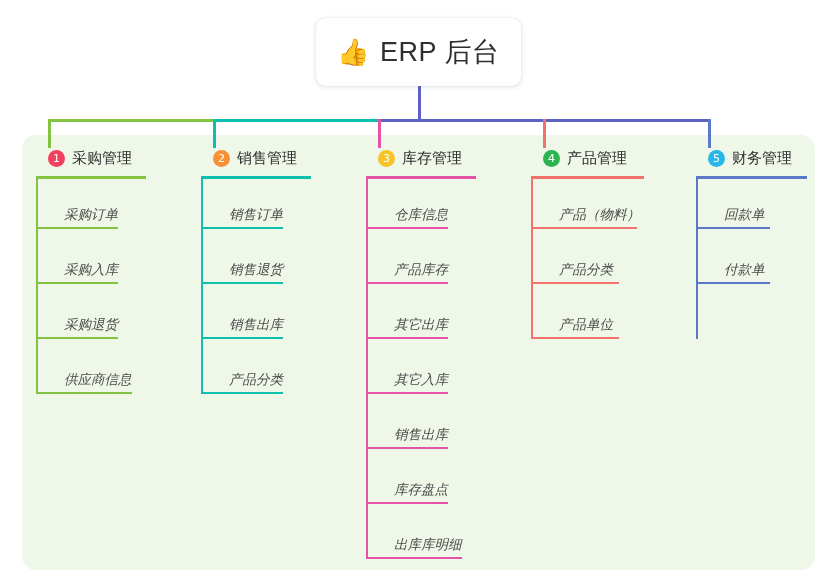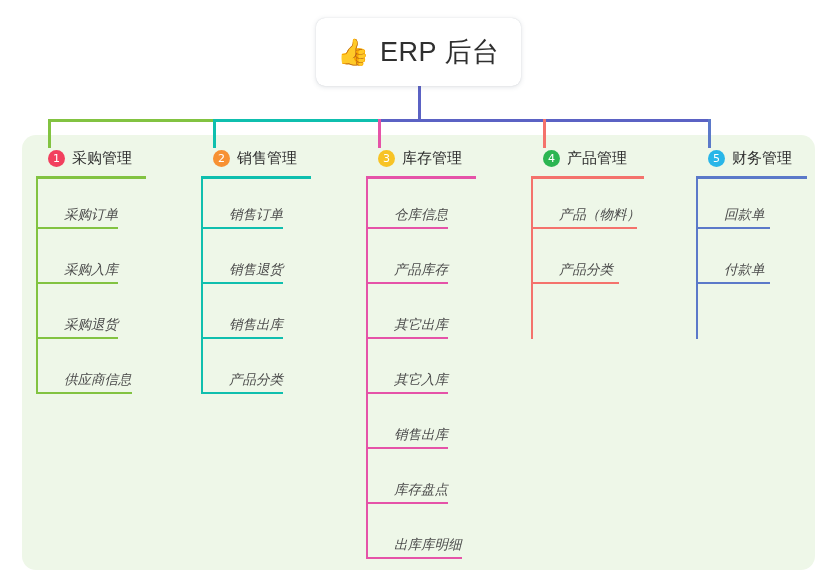--- a/index.html
+++ b/index.html
@@ -264,20 +264,24 @@
         <div class="leaves">
           <div class="spine" style="background: rgb(244, 114, 108); height: 160px;"></div>
           <div class="leaf">
             <span class="leaf-label">产品（物料）</span>
             <div class="leaf-rule" style="width: 104px; background: rgb(244, 114, 108);"></div>
           </div>
           <div class="leaf">
             <span class="leaf-label">产品分类</span>
             <div class="leaf-rule" style="width: 86px; background: rgb(244, 114, 108);"></div>
           </div>
+          <div class="leaf">
+            <span class="leaf-label">产品单位</span>
+            <div class="leaf-rule" style="width: 86px; background: rgb(244, 114, 108);"></div>
+          </div>
         </div>
       </div>
       <div class="column" style="left: 696px; width: 140px;">
         <div class="col-head">
           <span class="badge" style="background: rgb(41, 182, 232);">5</span>
           <span class="col-title">财务管理</span>
         </div>
         <div class="col-rule" style="width: 111px; background: rgb(91, 121, 201);"></div>
         <div class="leaves">
           <div class="spine" style="background: rgb(91, 121, 201); height: 160px;"></div>

